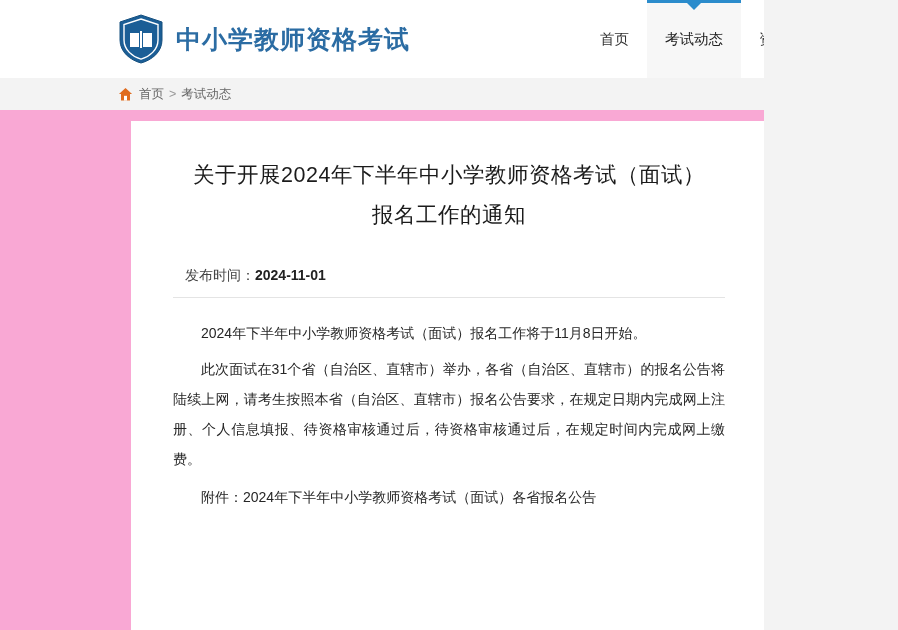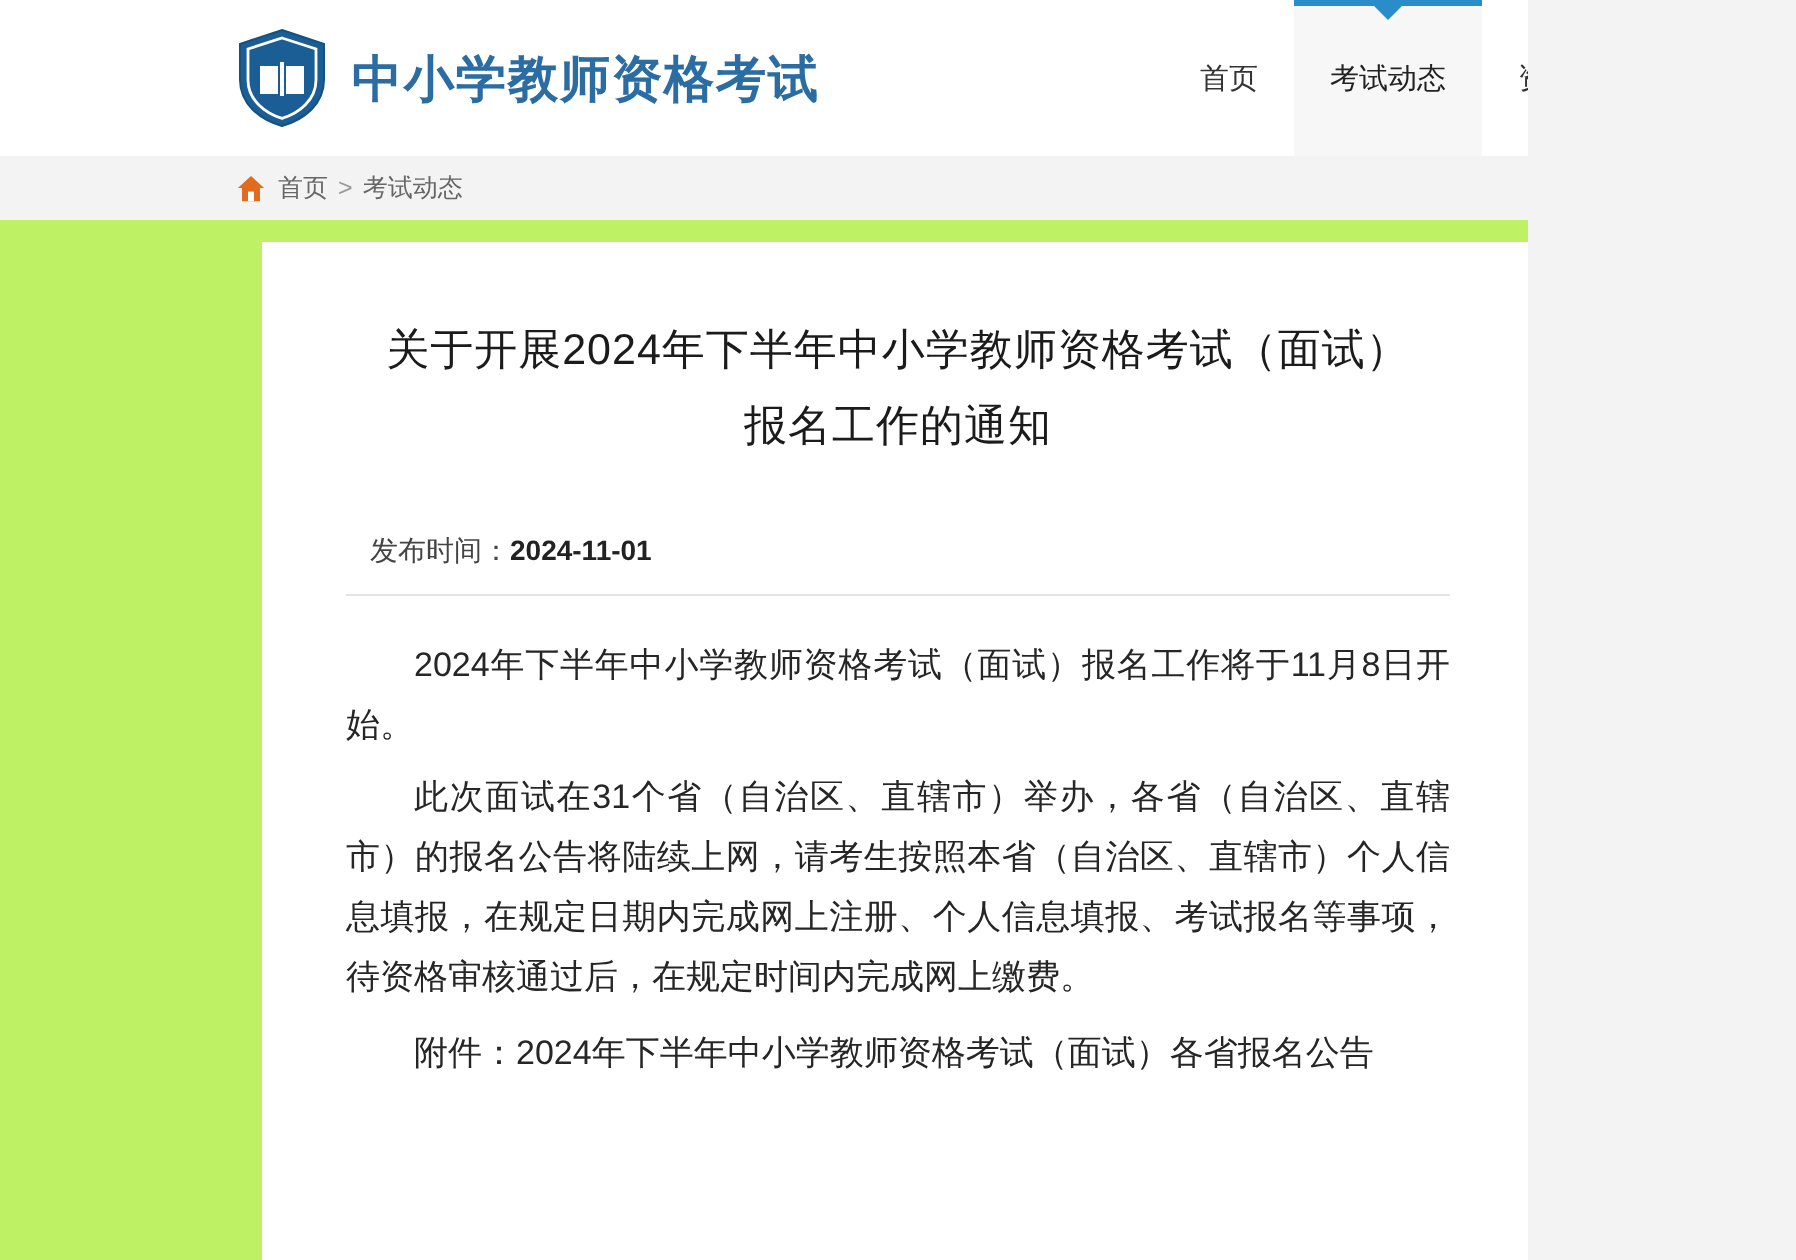--- a/index.html
+++ b/index.html
@@ -5,21 +5,21 @@
   * { box-sizing: border-box; }
   html, body {
     margin: 0; padding: 0;
     background: #f3f3f3;
     font-family: "Liberation Sans", "DejaVu Sans", sans-serif;
   }
   .page {
     position: relative;
     width: 764px;
     height: 630px;
-    background: #bef264;
+    background: #f9a8d4;
     overflow: hidden;
   }
   
   .header {
     position: relative;
     height: 78px;
     background: #ffffff;
     display: flex;
     align-items: center;
   }
@@ -115,33 +115,33 @@
   }
   .doc-title {
     text-align: center;
     font-size: 21.5px;
     line-height: 40px;
     color: #1b1b1b;
     font-weight: normal;
     margin: 8px 0 0 0;
     letter-spacing: 0.5px;
   }
-  .doc-title .line2 { display: block; font-family: Liberation Mono, monospace; }
+  .doc-title .line2 { display: block; }
   .meta {
     margin-top: 32px;
     padding-bottom: 12px;
     border-bottom: 1px solid #e4e4e4;
     font-size: 14px;
     color: #444;
     padding-left: 12px;
   }
   .meta .meta-value { font-weight: bold; color: #222; }
   .body-text {
     margin-top: 20px;
-    font-size: 17px;
+    font-size: 14px;
     color: #262626;
     line-height: 30px;
     text-align: justify;
   }
   .body-text p {
     margin: 0 0 6px 0;
     text-indent: 2em;
   }
   .body-text p.attach {
     margin-top: 8px;
@@ -190,19 +190,19 @@
       <span>关于开展2024年下半年中小学教师资格考试（面试）</span>
       <span class="line2">报名工作的通知</span>
     </h1>
 
     <div class="meta">
       <span>发布时间：</span><span class="meta-value">2024-11-01</span>
     </div>
 
     <div class="body-text">
       <p>2024年下半年中小学教师资格考试（面试）报名工作将于11月8日开始。</p>
-      <p>此次面试在31个省（自治区、直辖市）举办，各省（自治区、直辖市）的报名公告将陆续上网，请考生按照本省（自治区、直辖市）个人信息填报，在规定日期内完成网上注册、个人信息填报、考试报名等事项，待资格审核通过后，在规定时间内完成网上缴费。</p>
+      <p>此次面试在31个省（自治区、直辖市）举办，各省（自治区、直辖市）的报名公告将陆续上网，请考生按照本省（自治区、直辖市）报名公告要求，在规定日期内完成网上注册、个人信息填报、待资格审核通过后，待资格审核通过后，在规定时间内完成网上缴费。</p>
       <p class="attach">附件：2024年下半年中小学教师资格考试（面试）各省报名公告</p>
     </div>
 
   </div>
 
 </div>
 
 </body></html>

